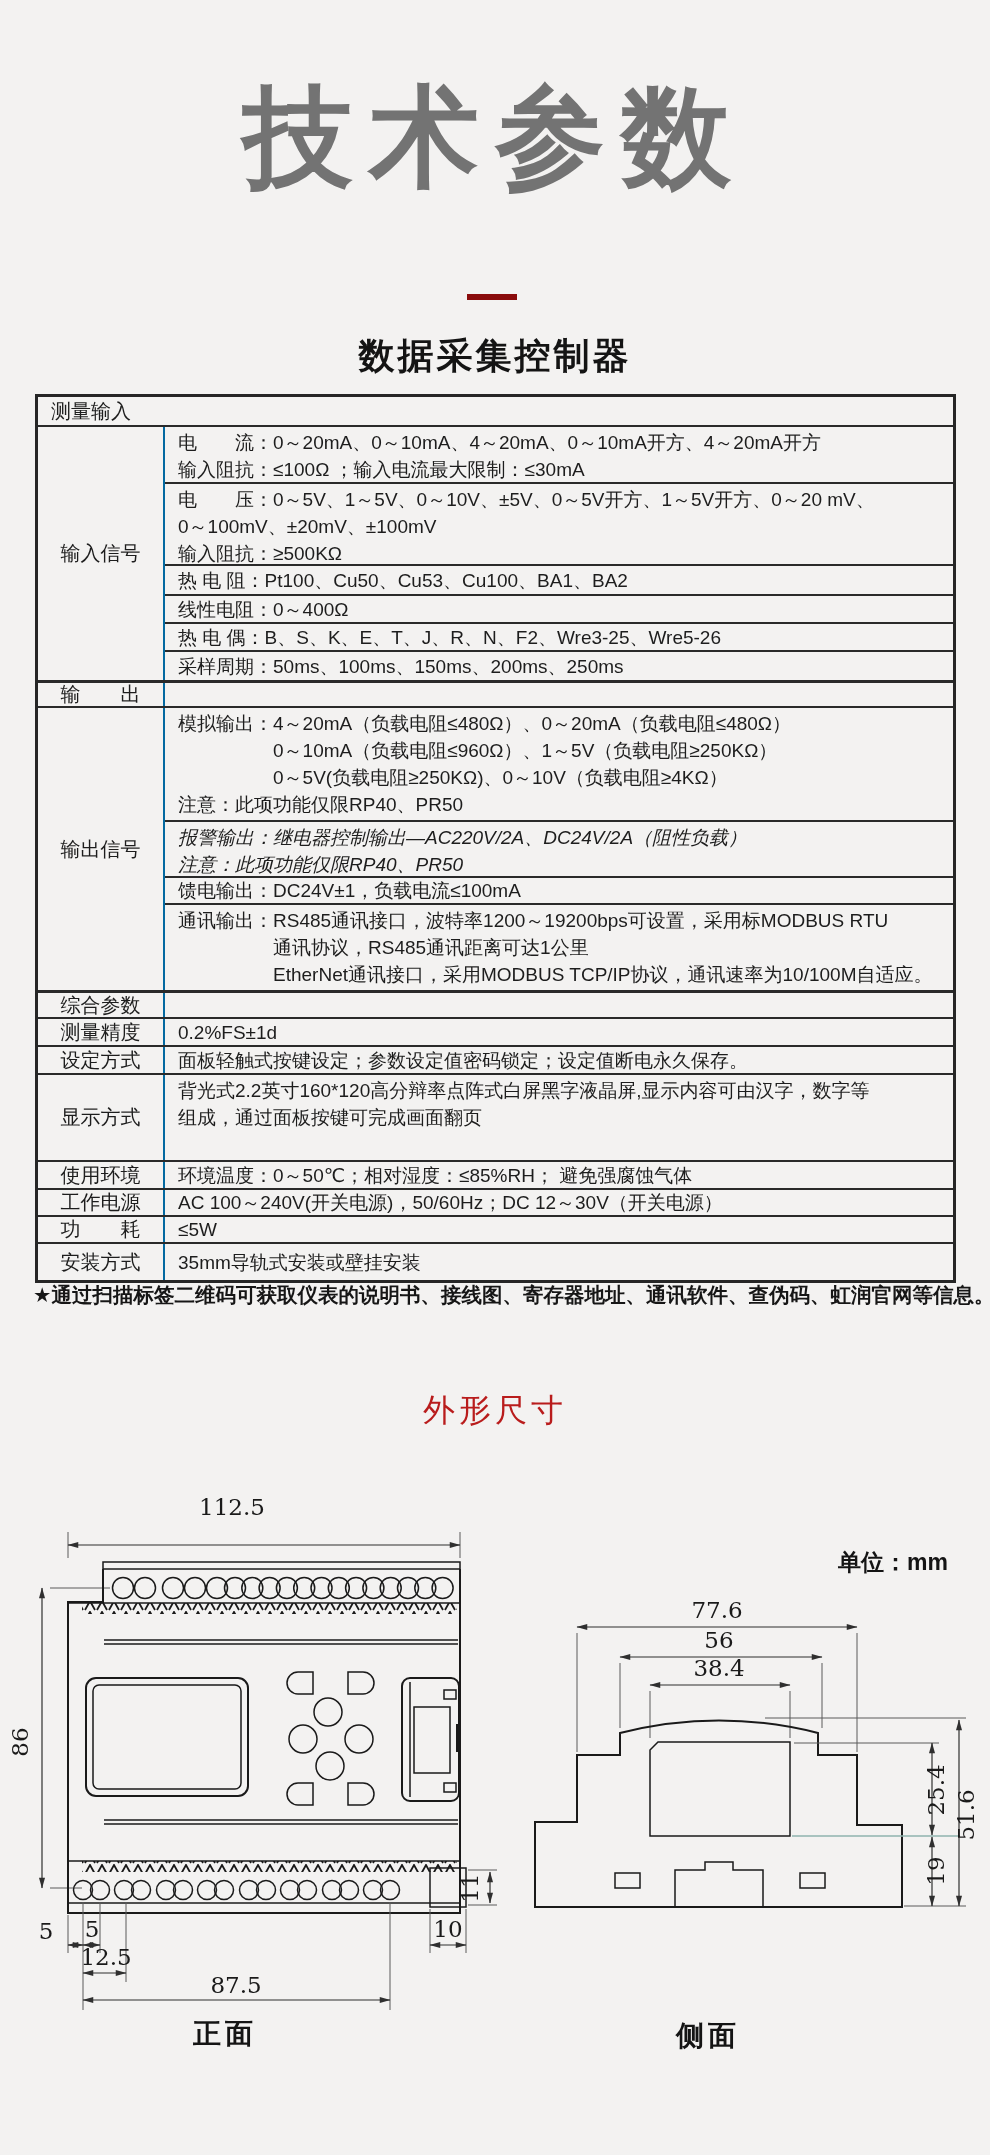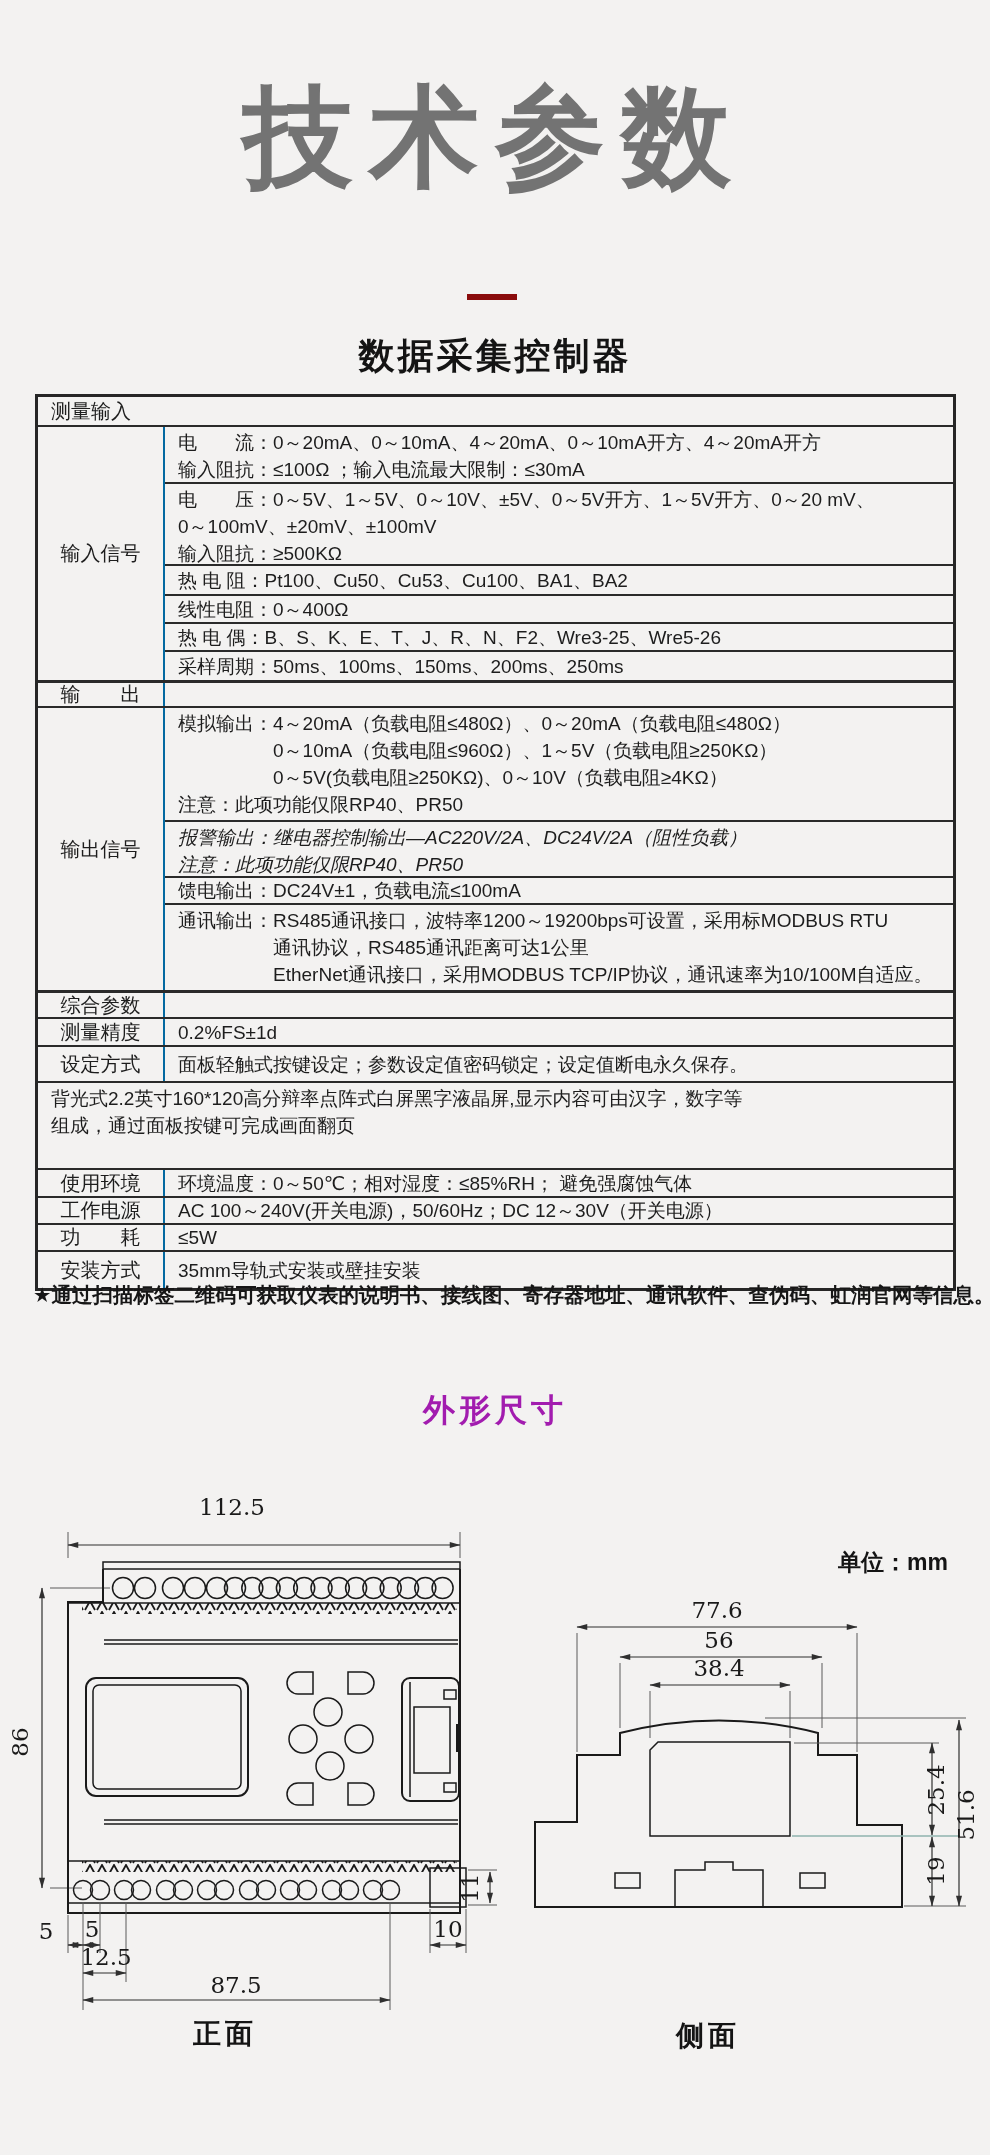--- a/index.html
+++ b/index.html
@@ -13,21 +13,21 @@
     position:absolute;top:68px;left:0;width:100%;text-align:center;
     font-size:110px;font-weight:900;letter-spacing:16px;color:#737373;line-height:1.25;
   }
   .divider{position:absolute;top:294px;left:467px;width:50px;height:6px;background:#8a0c0c;}
   .subtitle{
     position:absolute;top:332px;left:0;width:100%;text-align:center;
     font-size:36px;font-weight:bold;letter-spacing:3px;color:#141414;
   }
   .dims-title{
     position:absolute;top:1389px;left:0;width:100%;text-align:center;
-    font-size:32px;font-weight:bold;letter-spacing:4px;color:#a21caf;
+    font-size:32px;font-weight:normal;letter-spacing:4px;color:#b91c1c;
   }
   .note-line{
     position:absolute;top:1281px;left:33px;width:945px;
     font-size:20.5px;font-weight:bold;color:#161616;white-space:nowrap;
   }
   .caption{position:absolute;font-size:28px;font-weight:bold;letter-spacing:4px;color:#141414;}
   #cap-front{left:193px;top:2015px;}
   #cap-side{left:676px;top:2017px;}
   
   #spec-table{
@@ -150,29 +150,30 @@
       <div class="val"></div>
     </div>
     <div class="trow" style="height: 28px;">
       <div class="lab">测量精度</div>
       <div class="val">
         <div class="cellbody c1">
           <div class="line">0.2%FS±1d</div>
         </div>
       </div>
     </div>
-    <div class="trow" style="height: 36px;">
+    <div class="trow" style="height: 28px;">
       <div class="lab">设定方式</div>
       <div class="val">
         <div class="cellbody c1">
           <div class="line">面板轻触式按键设定；参数设定值密码锁定；设定值断电永久保存。</div>
         </div>
       </div>
     </div>
     <div class="trow" style="height: 87px;">
+      <div class="lab">显示方式</div>
       <div class="val">
         <div class="cellbody">
           <div class="line">背光式2.2英寸160*120高分辩率点阵式白屏黑字液晶屏,显示内容可由汉字，数字等</div>
           <div class="line">组成，通过面板按键可完成画面翻页</div>
         </div>
       </div>
     </div>
     <div class="trow" style="height: 28px;">
       <div class="lab">使用环境</div>
       <div class="val">

